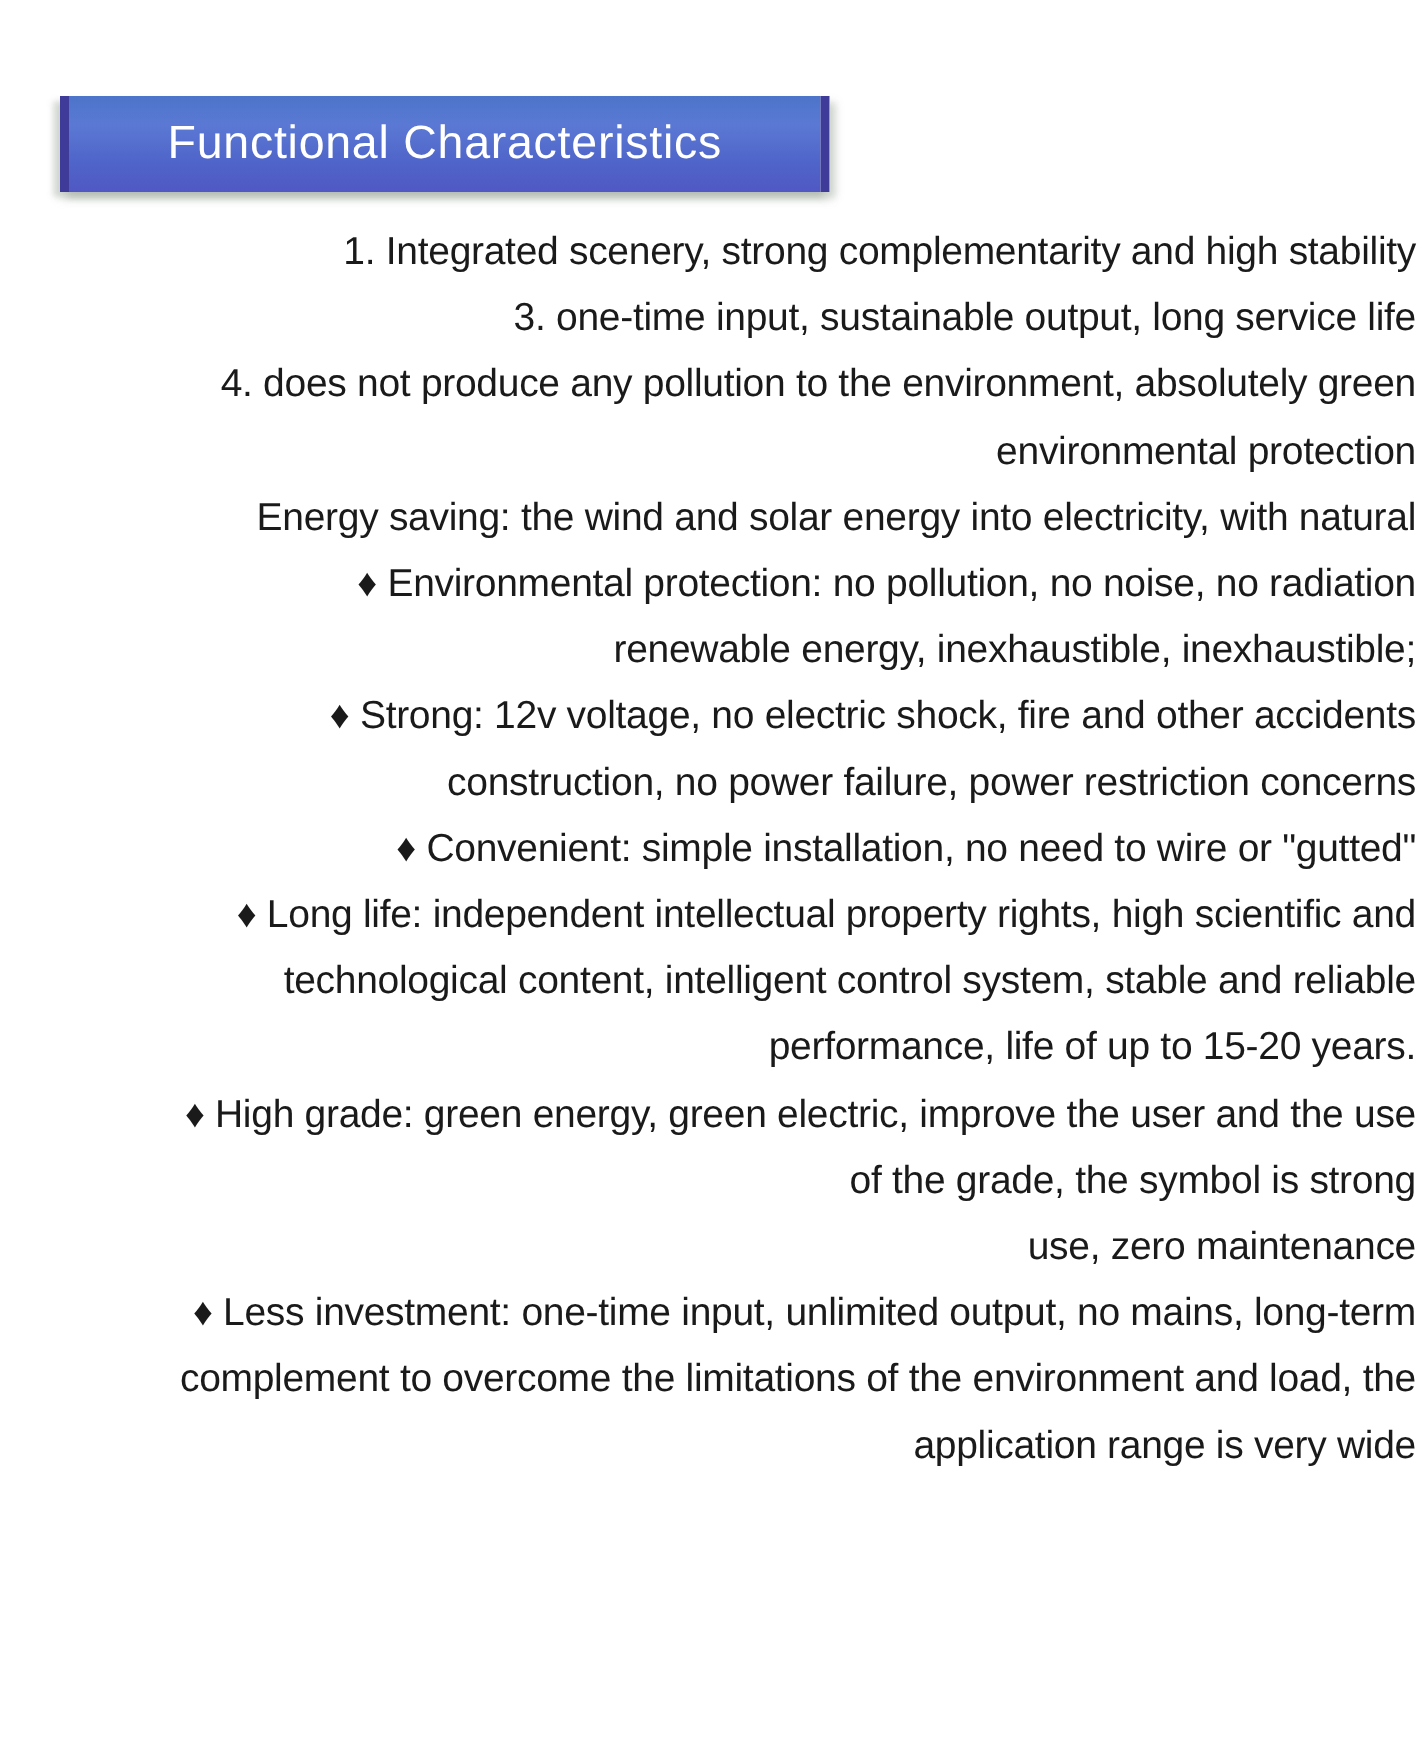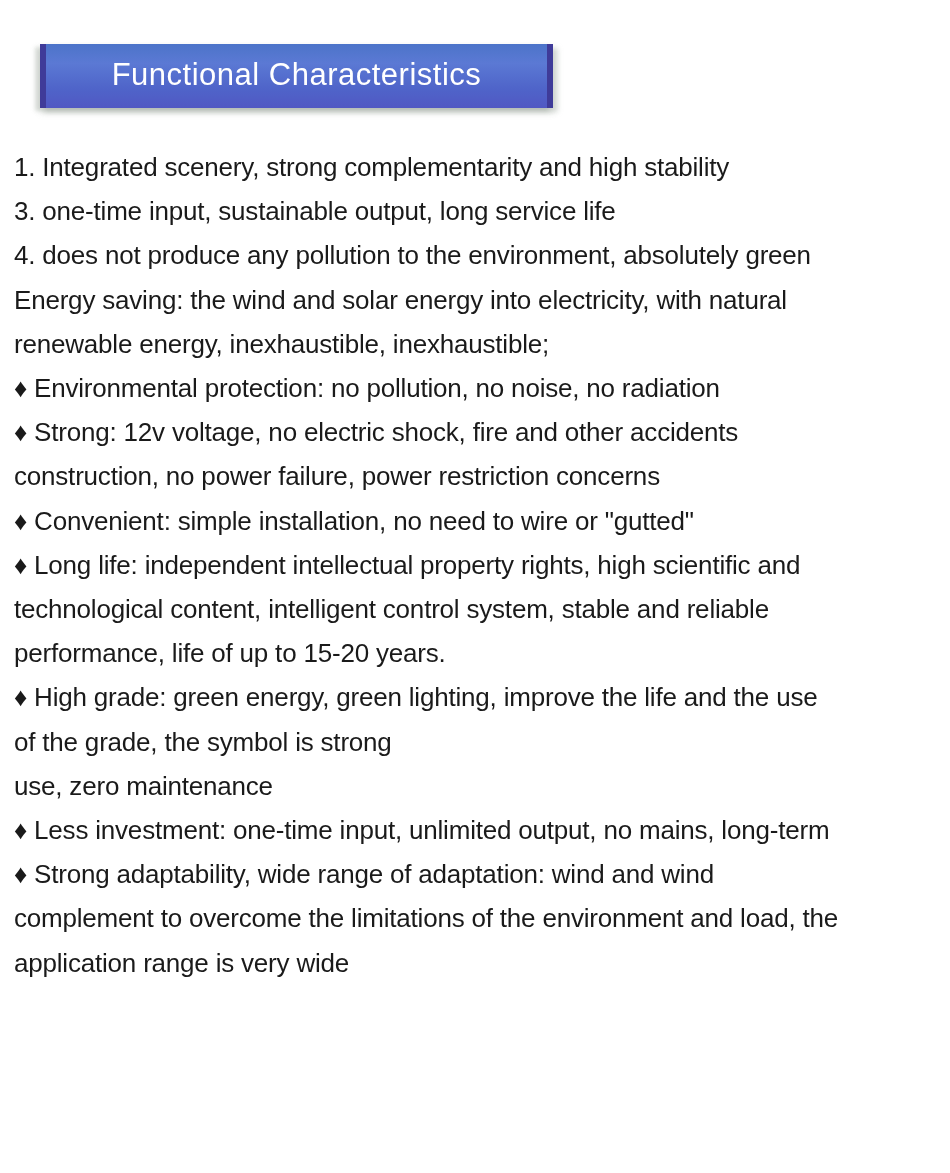--- a/index.html
+++ b/index.html
@@ -13,21 +13,21 @@
   }
   .page {
     position: relative;
     width: 950px;
     height: 1173px;
     background: var(--page-bg, #ffffff);
   }
   .banner {
     position: absolute;
     left: 40px;
-    top: 44px;
+    top: 64px;
     width: 513px;
     height: 64px;
     box-sizing: border-box;
     border-left: 6px solid var(--banner-bar, #3f3b99);
     border-right: 6px solid var(--banner-bar, #3f3b99);
     background: linear-gradient(180deg,
       var(--banner-grad-top, #4c74c9) 0%,
       var(--banner-grad-mid, #5b79d4) 30%,
       var(--banner-grad-mid2, #4f64c9) 70%,
       var(--banner-grad-bottom, #5158c3) 100%);
@@ -47,48 +47,49 @@
     margin-top: -2px;
   }
   .content {
     position: absolute;
     left: 14px;
     top: 145px;
     width: 930px;
     color: var(--text-color, #1a1a1a);
     font-size: 26px;
     letter-spacing: -0.2px;
+    text-align: right;
   }
   .text-line {
     display: block;
     line-height: 44.2px;
     white-space: pre;
   }
 </style>
 </head>
 <body>
 
 <div class="page">
   <div class="banner">
     <span class="banner-title">Functional Characteristics</span>
   </div>
   <div class="content">
       <div class="text-line">1. Integrated scenery, strong complementarity and high stability</div>
       <div class="text-line">3. one-time input, sustainable output, long service life</div>
       <div class="text-line">4. does not produce any pollution to the environment, absolutely green</div>
+      <div class="text-line">environmental protection</div>
       <div class="text-line">Energy saving: the wind and solar energy into electricity, with natural</div>
+      <div class="text-line">♦ Environmental protection: no pollution, no noise, no radiation</div>
       <div class="text-line">renewable energy, inexhaustible, inexhaustible;</div>
-      <div class="text-line">♦ Environmental protection: no pollution, no noise, no radiation</div>
       <div class="text-line">♦ Strong: 12v voltage, no electric shock, fire and other accidents</div>
       <div class="text-line">construction, no power failure, power restriction concerns</div>
       <div class="text-line">♦ Convenient: simple installation, no need to wire or "gutted"</div>
       <div class="text-line">♦ Long life: independent intellectual property rights, high scientific and</div>
       <div class="text-line">technological content, intelligent control system, stable and reliable</div>
       <div class="text-line">performance, life of up to 15-20 years.</div>
-      <div class="text-line">♦ High grade: green energy, green lighting, improve the life and the use</div>
+      <div class="text-line">♦ High grade: green energy, green electric, improve the user and the use</div>
       <div class="text-line">of the grade, the symbol is strong</div>
       <div class="text-line">use, zero maintenance</div>
       <div class="text-line">♦ Less investment: one-time input, unlimited output, no mains, long-term</div>
-      <div class="text-line">♦ Strong adaptability, wide range of adaptation: wind and wind</div>
       <div class="text-line">complement to overcome the limitations of the environment and load, the</div>
       <div class="text-line">application range is very wide</div>
     </div>
 </div>
 
 </body></html>

